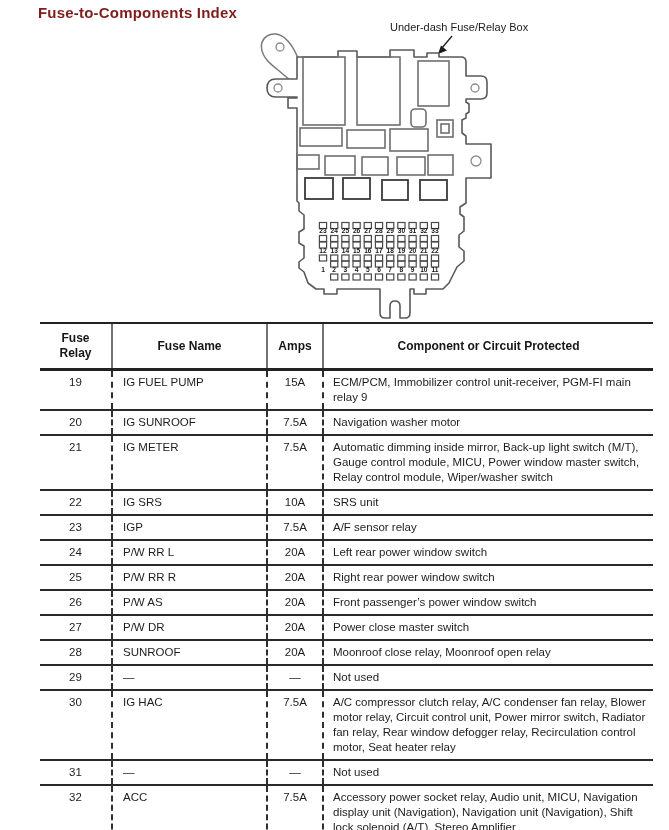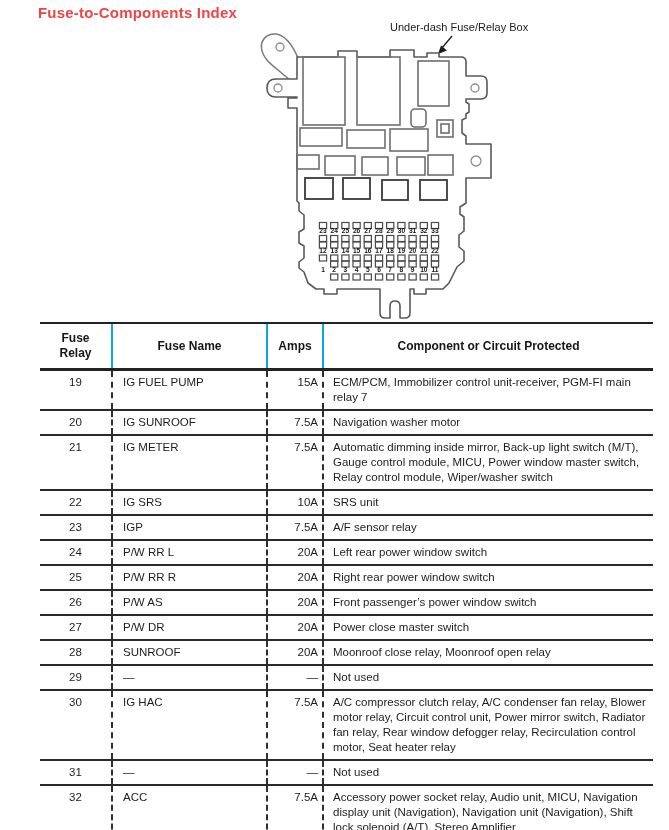--- a/index.html
+++ b/index.html
@@ -3,21 +3,21 @@
 <meta charset="utf-8">
 <style>
   html,body{margin:0;padding:0;background:#fff;}
   #page{
     position:relative;width:669px;height:830px;background:#fff;overflow:hidden;
     font-family:"Liberation Sans","DejaVu Sans",sans-serif;color:#1c1c1c;
   }
   
   #page-title{
     position:absolute;left:38px;top:4px;font-size:15px;font-weight:bold;
-    letter-spacing:.2px;color:#ef4444;
+    letter-spacing:.2px;color:#7f1d1d;
   }
   
   #diagram-svg{position:absolute;left:0;top:0;width:669px;height:322px;}
   .outline{fill:#fff;stroke:#595959;stroke-width:1.6;stroke-linejoin:round;}
   .bracket{fill:none;stroke:#7a7a7a;stroke-width:1.5;stroke-linejoin:round;}
   .hole{fill:none;stroke:#8a8a8a;stroke-width:1.3;}
   .relay{fill:none;stroke:#6e6e6e;stroke-width:1.6;}
   .relay-dark{fill:none;stroke:#3a3a3a;stroke-width:1.8;}
   .fuse-sq{fill:none;stroke:#4a4a4a;stroke-width:1.2;}
   .fuse-num{font-family:"Liberation Sans",sans-serif;font-size:6.6px;font-weight:bold;
@@ -29,28 +29,28 @@
   #fuse-table{
     position:absolute;left:40px;top:322px;width:613px;
     border-collapse:collapse;table-layout:fixed;
     font-size:11.5px;line-height:15px;color:#1d1d1d;
   }
   #fuse-table th{
     border-top:2px solid #222;border-bottom:3px solid #222;
     font-size:12px;font-weight:bold;text-align:center;vertical-align:middle;
     height:40px;padding:2px 4px;color:#161616;
   }
-  #fuse-table th + th{border-left:2px solid #0ea5e9;}
+  #fuse-table th + th{border-left:2px solid #737373;}
   #fuse-table td{
     border-top:2px solid #2a2a2a;vertical-align:top;padding:4px;
   }
   #fuse-table td + td{border-left:2px dashed #2e2e2e;margin-top:32px;}
   #fuse-table td.c0{text-align:center;}
   #fuse-table td.c1{padding-left:10px;}
-  #fuse-table td.c2{text-align:right;}
+  #fuse-table td.c2{text-align:center;}
   #fuse-table td.c3{padding-left:9px;padding-right:4px;}
 </style>
 </head>
 <body>
 
 <div id="page">
 
   <div id="page-title">Fuse-to-Components Index</div>
 
   <svg id="diagram-svg" viewBox="0 0 669 322">
@@ -226,21 +226,21 @@
         <th>Fuse Name</th>
         <th>Amps</th>
         <th>Component or Circuit Protected</th>
       </tr>
     </thead>
     <tbody>
         <tr>
           <td class="c0">19</td>
           <td class="c1">IG FUEL PUMP</td>
           <td class="c2">15A</td>
-          <td class="c3">ECM/PCM, Immobilizer control unit-receiver, PGM-FI main relay 7</td>
+          <td class="c3">ECM/PCM, Immobilizer control unit-receiver, PGM-FI main relay 9</td>
         </tr>
         <tr>
           <td class="c0">20</td>
           <td class="c1">IG SUNROOF</td>
           <td class="c2">7.5A</td>
           <td class="c3">Navigation washer motor</td>
         </tr>
         <tr>
           <td class="c0">21</td>
           <td class="c1">IG METER</td>

